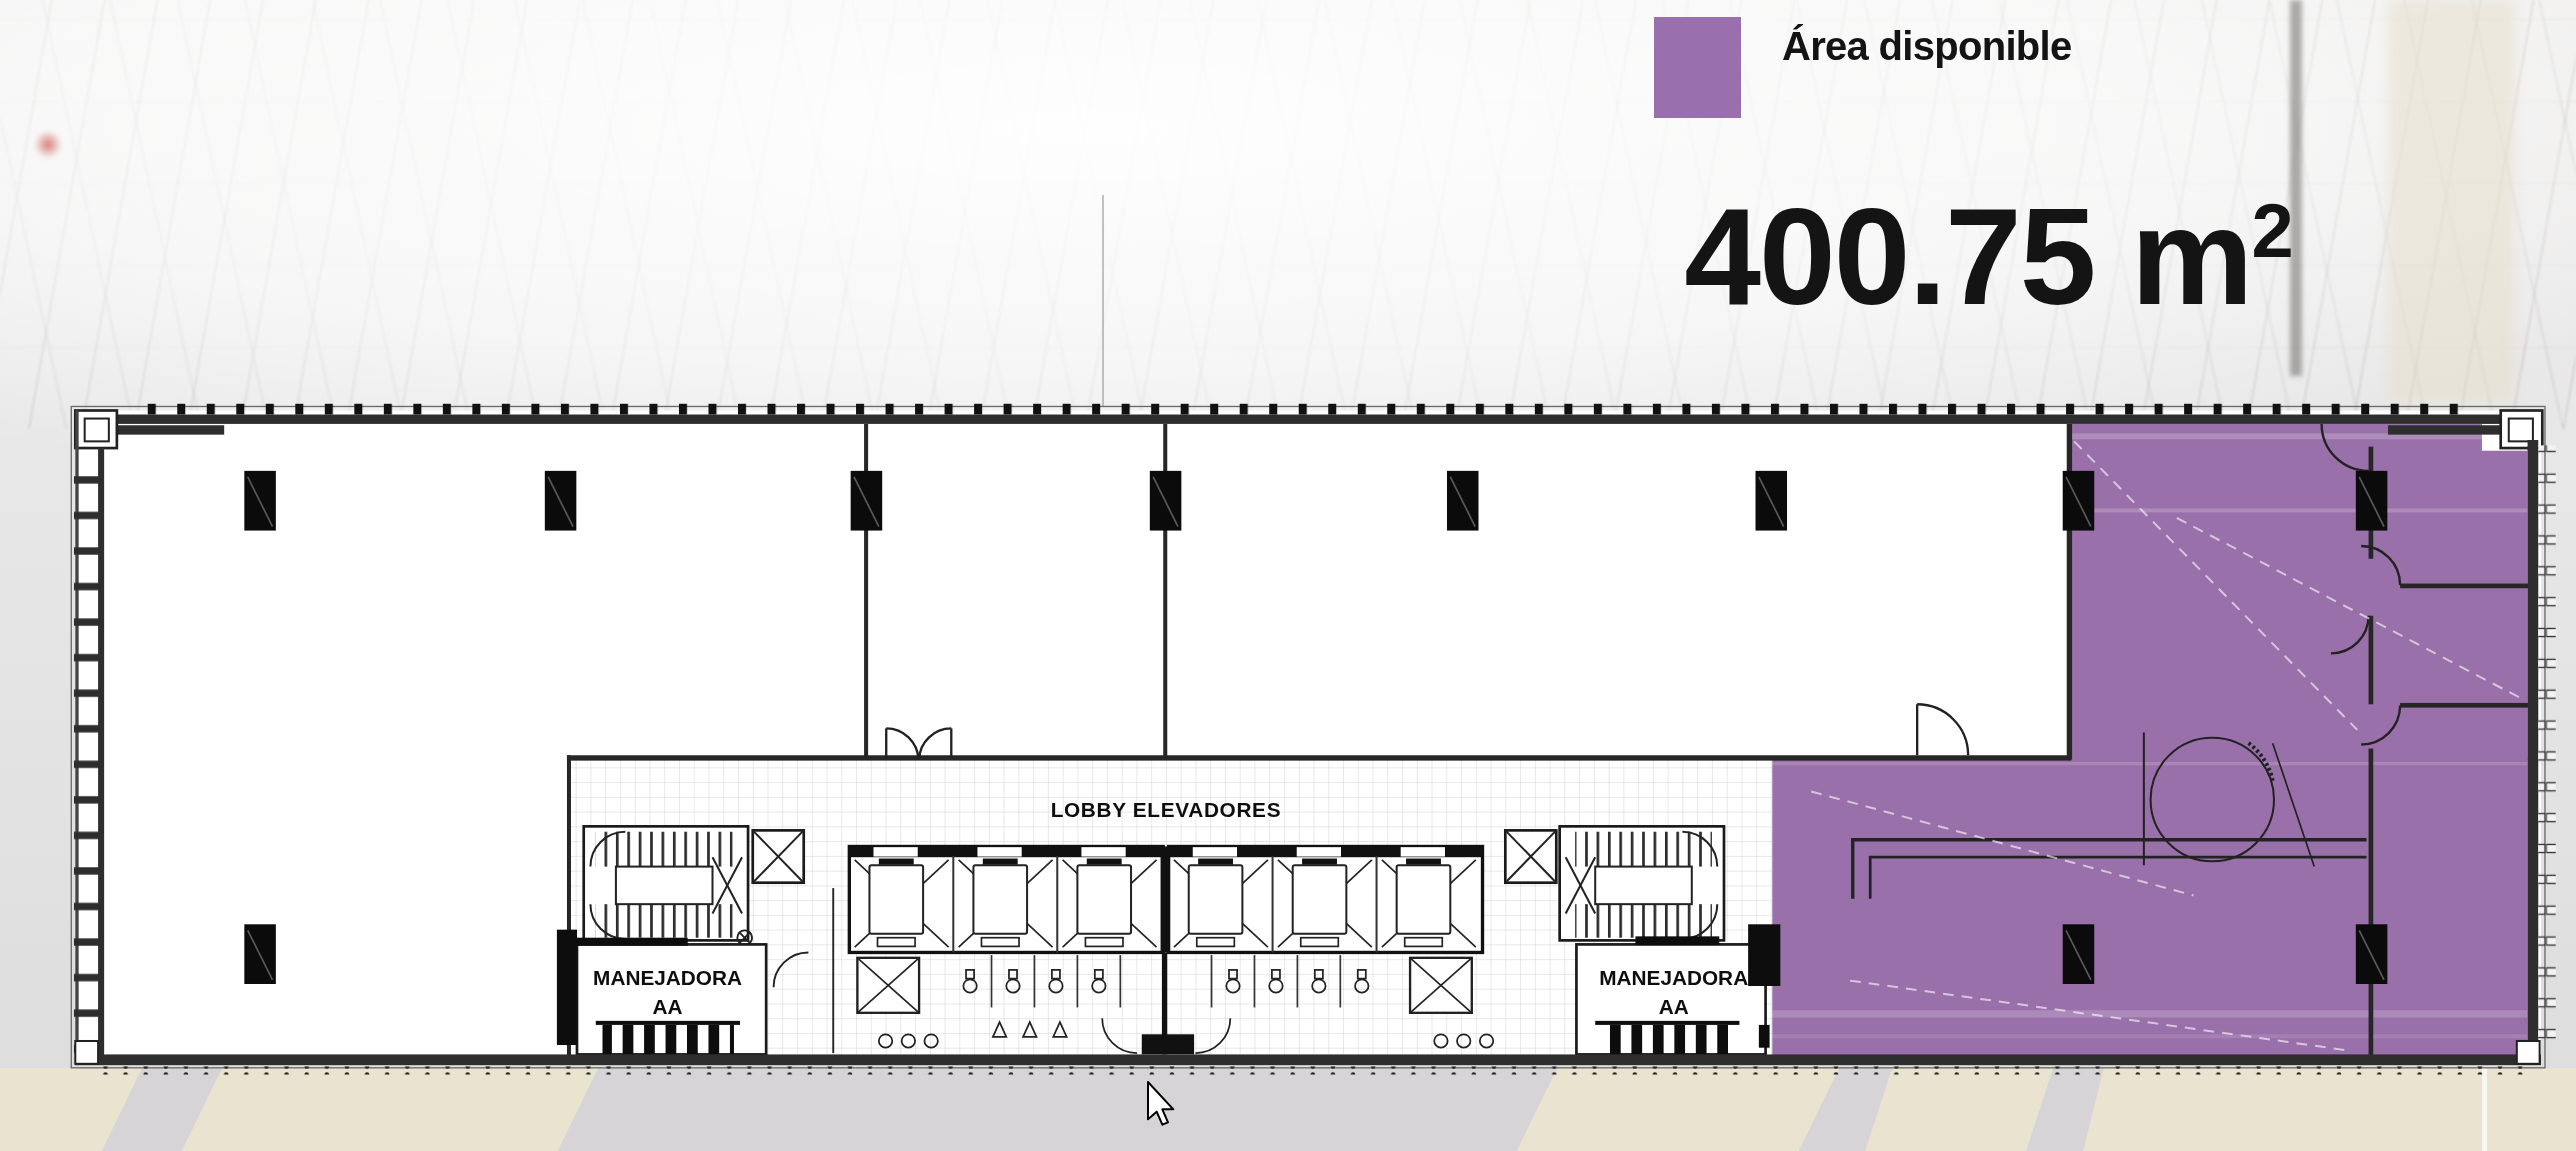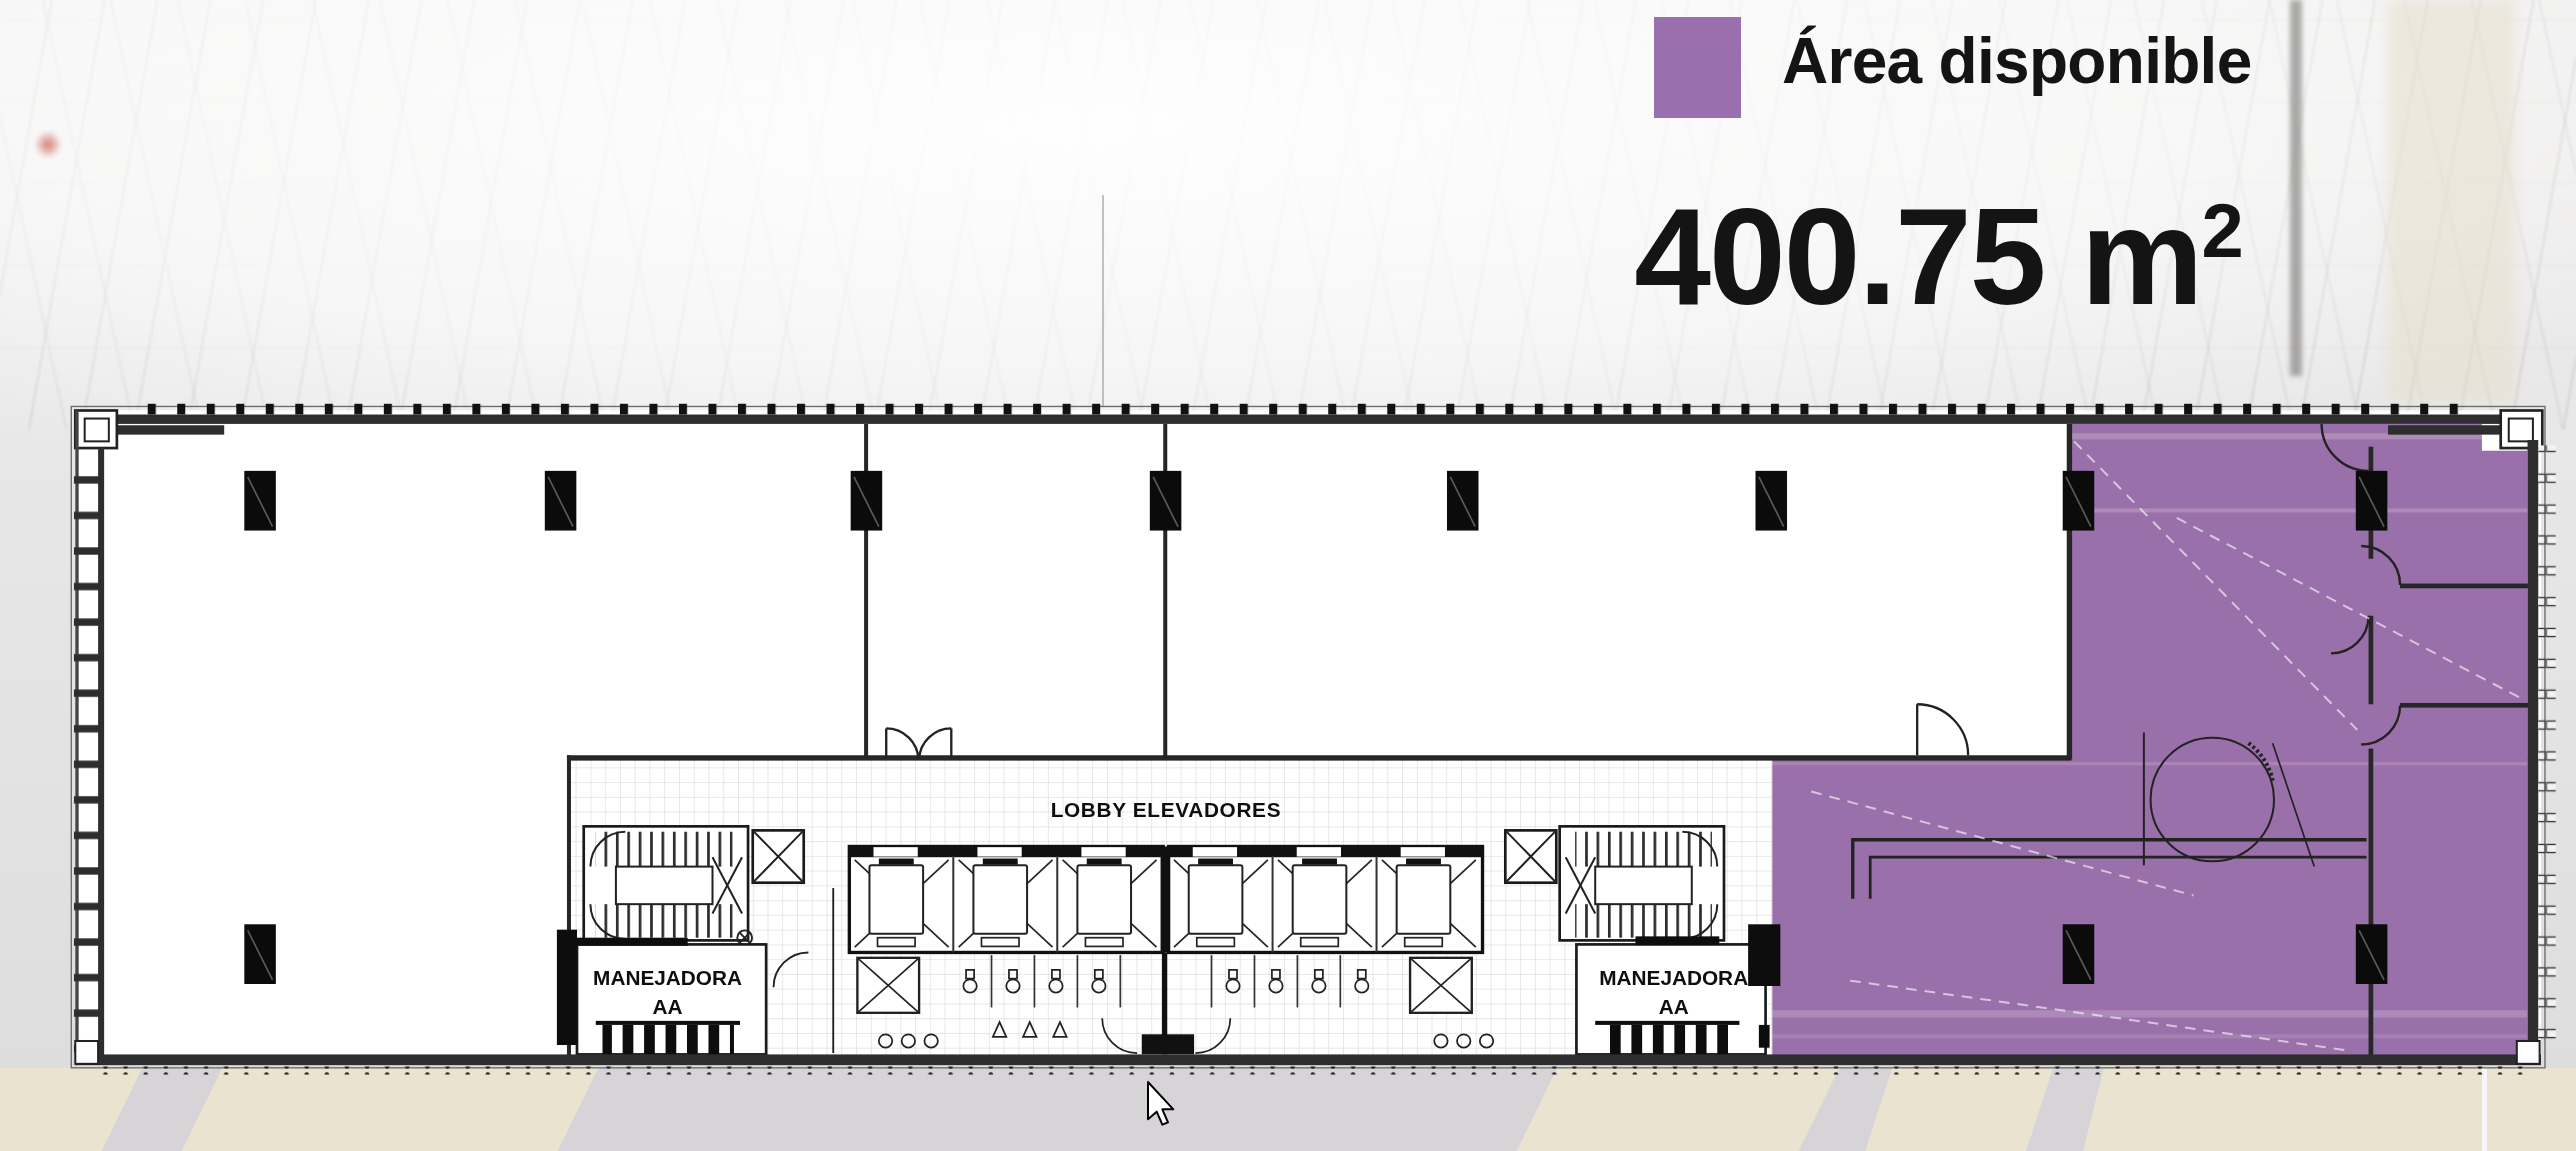--- a/index.html
+++ b/index.html
@@ -26,22 +26,22 @@
   .floor-strip{left:0;top:1068px;width:2576px;height:83px;background:#d6d4d7;overflow:hidden;}
   .wedge{position:absolute;top:-6.7px;height:101px;background:#e9e3d0;transform:skewX(-26deg);}
   .w1{left:201px;width:376px;}
   .w2{left:1536px;width:282px;}
   .w3{left:1878px;width:161px;transform:skewX(-18deg);}
   .w4{left:2093px;width:510px;transform:skewX(-14deg);}
   .w0{left:-80px;width:201px;}
   .floor-line{position:absolute;left:2482px;top:0;width:4.7px;height:83px;background:#f7f6f4;}
   
   .legend-swatch{left:1654px;top:17.4px;width:87px;height:101px;}
-  .legend-label{left:1782px;top:24px;font-size:64px;font-weight:700;color:#141414;letter-spacing:-0.7px;white-space:nowrap;}
-  .area-stat{left:1543px;top:177px;width:792px;text-align:center;font-size:138px;font-weight:700;color:#141414;letter-spacing:-2px;white-space:nowrap;}
+  .legend-label{left:1782px;top:24px;font-size:40px;font-weight:700;color:#141414;letter-spacing:-0.7px;white-space:nowrap;}
+  .area-stat{left:1593px;top:177px;width:792px;text-align:center;font-size:138px;font-weight:700;color:#141414;letter-spacing:-2px;white-space:nowrap;}
   .area-stat sup{font-size:0.55em;vertical-align:0.62em;letter-spacing:0;}
   
   svg{display:block;}
   svg text{font-family:"Liberation Sans",sans-serif;font-weight:700;fill:#0e0e0e;}
   .lobby-label{font-size:31px;letter-spacing:1px;}
   .room-label{font-size:31px;letter-spacing:0;}
   
   .cursor{left:1144px;top:1079px;}
 </style>
 </head>

